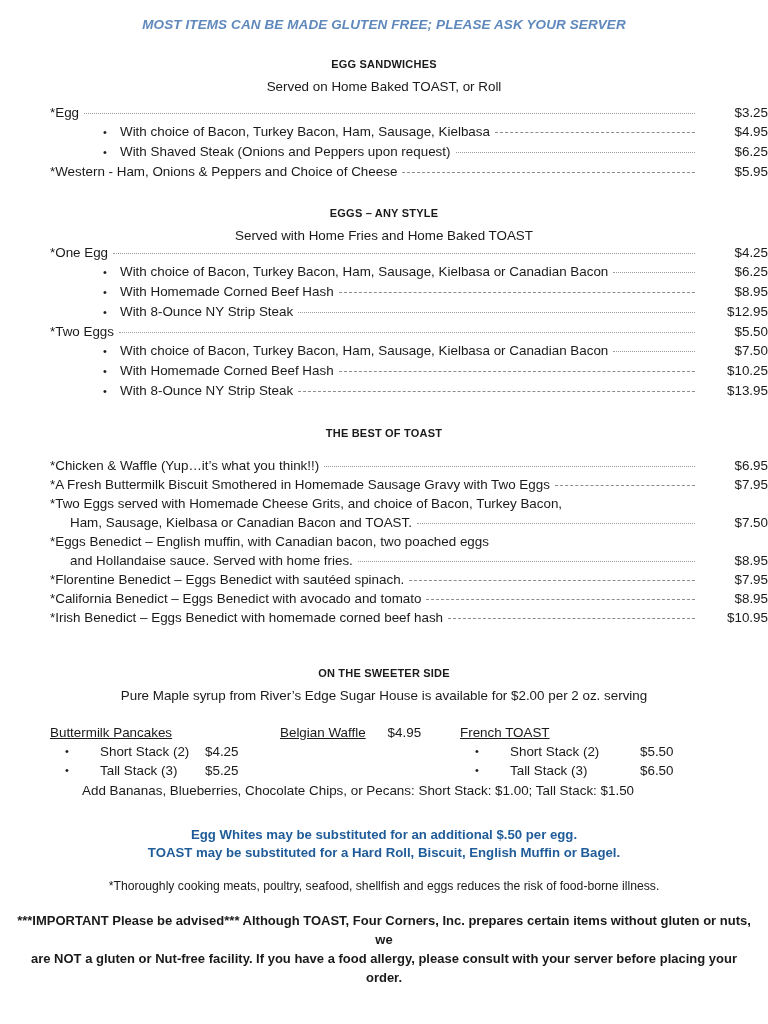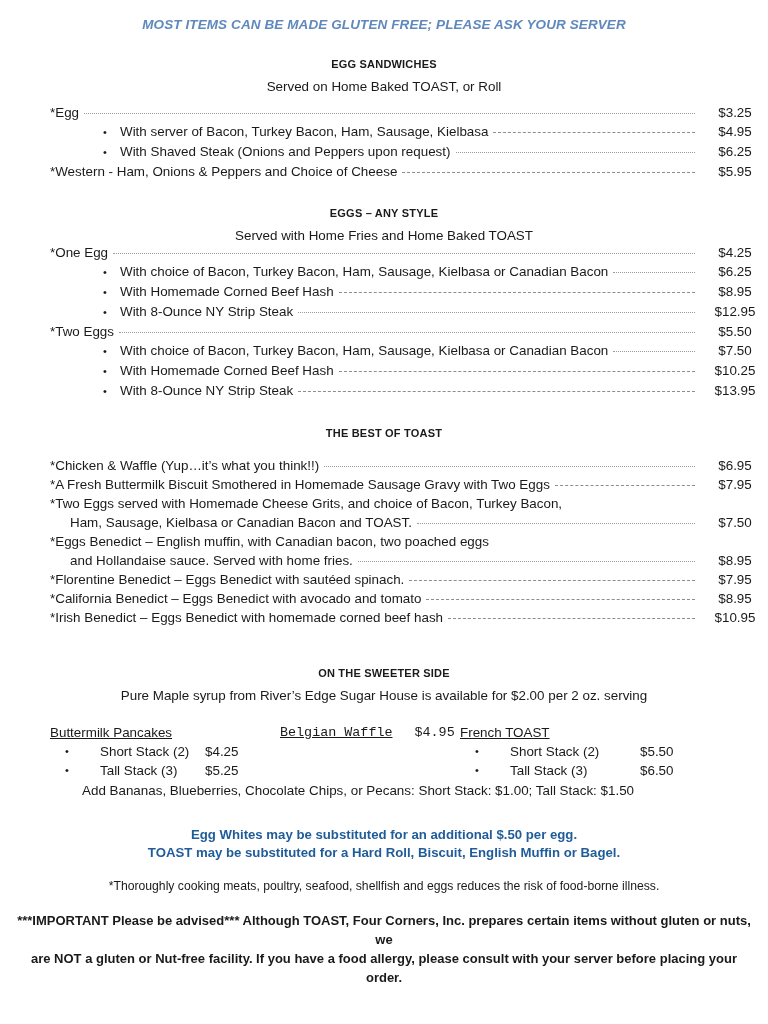--- a/index.html
+++ b/index.html
@@ -62,21 +62,21 @@
     margin: 0 3px 0 5px;
     border-bottom: 1px dotted #9a9a9a;
     position: relative;
     top: -3px;
     height: 1px;
   }
   .row.dash .leader { border-bottom: 1px dashed #8d8d8d; }
   .row .price {
     flex: 0 0 auto;
     width: 66px;
-    text-align: center;
+    text-align: right;
     padding-left: 4px;
   }
   .row.noleader .leader { border-bottom: none; }
 
   .indent-0 { padding-left: 50px; }
   .bullet-row { padding-left: 103px; }
   .bullet-row .bullet {
     flex: 0 0 auto;
     width: 17px;
     font-size: 11px;
@@ -112,21 +112,20 @@
   }
   .sweet-item .bullet { width: 17px; font-size: 11px; }
   .sweet-item .nm { width: 105px; margin-left: 18px; }
   .sweet-item .pr { width: 70px; }
   .french .sweet-item .nm { width: 130px; }
   .waffle-line {
     display: flex;
     align-items: baseline;
     font-size: 13.4px;
     line-height: 19px;
-    font-family: Liberation Mono, monospace;
   }
   .waffle-line .pr { margin-left: 22px; }
   .addons {
     font-size: 13.4px;
     line-height: 19px;
     padding-left: 32px;
     margin-top: 1px;
   }
 
   .disclaimer {
@@ -173,21 +172,21 @@
 
       <div class="row indent-0">
         <span class="label">*Egg</span>
         <span class="leader"></span>
         <span class="price">$3.25</span>
       </div>
 
 
       <div class="row bullet-row dash">
         <span class="bullet">•</span>
-        <span class="label">With server of Bacon, Turkey Bacon, Ham, Sausage, Kielbasa</span>
+        <span class="label">With choice of Bacon, Turkey Bacon, Ham, Sausage, Kielbasa</span>
         <span class="leader"></span>
         <span class="price">$4.95</span>
       </div>
 
       <div class="row bullet-row">
         <span class="bullet">•</span>
         <span class="label">With Shaved Steak (Onions and Peppers upon request)</span>
         <span class="leader"></span>
         <span class="price">$6.25</span>
       </div>

